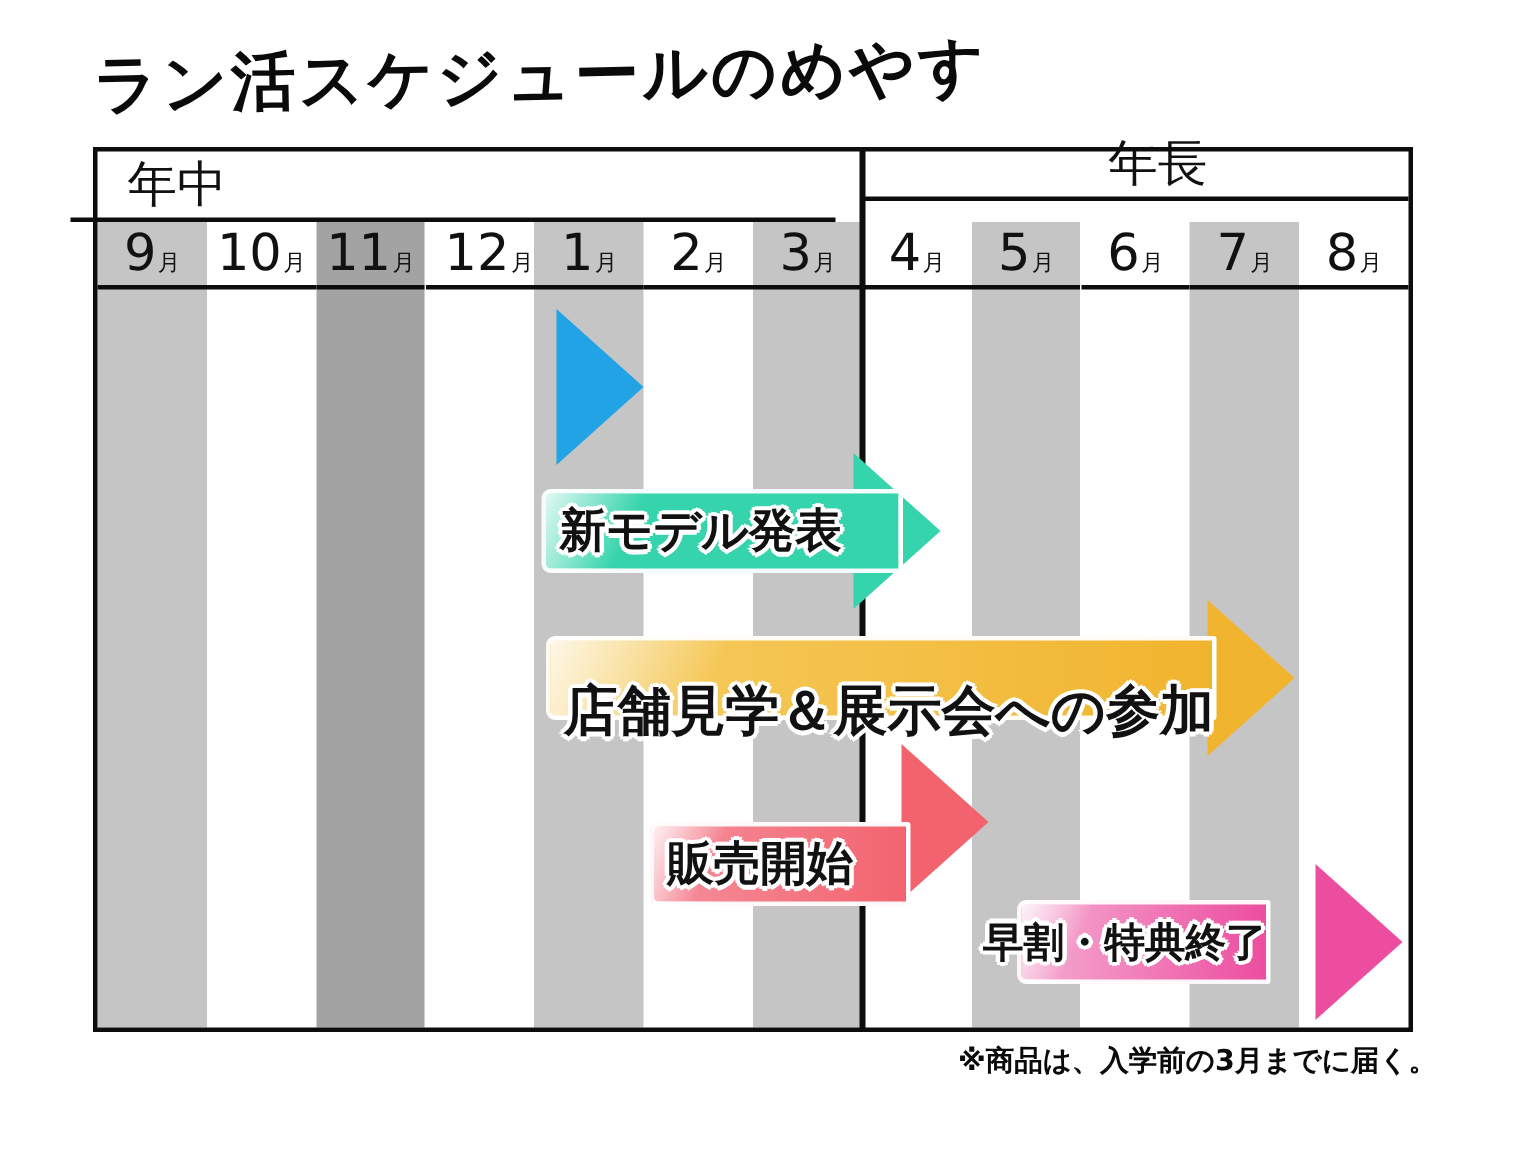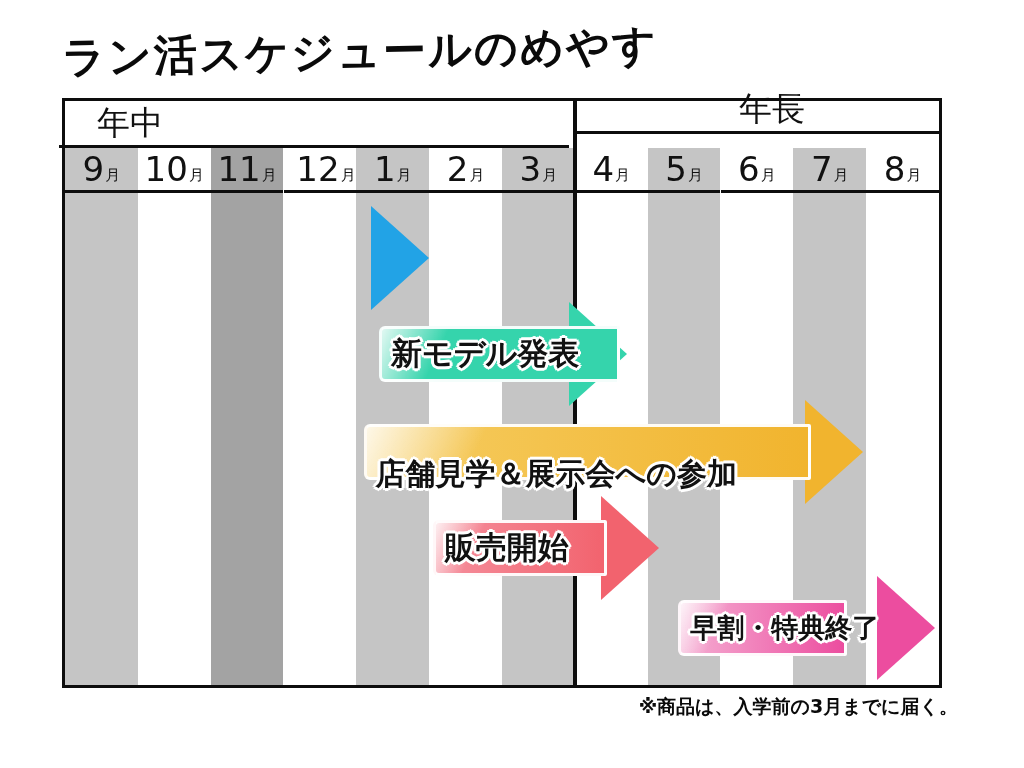--- a/index.html
+++ b/index.html
@@ -60,21 +60,21 @@
     position:absolute;right:66px;top:694px;
     font-size:19px;font-weight:900;letter-spacing:0px;color:#0a0a0a;white-space:nowrap;
   }
 </style>
 </head>
 <body>
 
 <div id="stage">
   <div id="chart-title">ラン活スケジュールのめやす</div>
 
-  <div class="section-cell" id="section-nenchu" style="left: 59px; top: 101px; width: 509.833px;">年中</div>
+  <div class="section-cell" id="section-nenchu" style="left: 47px; top: 101px; width: 509.833px;">年中</div>
   <div class="section-cell" id="section-nencho" style="left: 574.833px; top: 87px; width: 364.167px; padding-left: 30px; text-align: center;">年長</div>
 
   <div id="grid" style="left: 65px; top: 148px; width: 874px; height: 537px;">
       <div class="month-col striped" style="left: 0px; width: 72.8333px; background: rgb(197, 197, 197);">
         <div class="month-label">
           <span class="month-num">9</span>
           <span class="month-unit">月</span>
         </div>
       </div>
       <div class="month-col" style="left: 72.8333px; width: 72.8333px;">
@@ -143,31 +143,31 @@
           <span class="month-unit">月</span>
         </div>
       </div>
     </div>
   <div id="grade-divider" style="left: 572.833px; top: 98px; height: 590px; background: rgb(13, 13, 13);"></div>
   <div id="table-frame"></div>
 
   <div id="arrows">
       <div class="task-head" style="left: 371.167px; top: 206px; border-top: 52px solid transparent; border-bottom: 52px solid transparent; border-left: 58px solid rgb(34, 163, 230);"></div>
       <div class="task-head" style="left: 569.273px; top: 302px; border-top: 52px solid transparent; border-bottom: 52px solid transparent; border-left: 58px solid rgb(53, 212, 172);"></div>
-      <div class="task-body" style="left: 379px; top: 326px; width: 241px; height: 56px; background: linear-gradient(115deg, rgba(255, 255, 255, 0.85) 0%, rgba(255, 255, 255, 0) 26%), linear-gradient(90deg, rgb(53, 212, 172), rgb(53, 212, 172));">
+      <div class="task-body" style="left: 361px; top: 326px; width: 241px; height: 56px; background: linear-gradient(115deg, rgba(255, 255, 255, 0.85) 0%, rgba(255, 255, 255, 0) 26%), linear-gradient(90deg, rgb(53, 212, 172), rgb(53, 212, 172));">
         <span class="task-label" style="font-size: 31px;">新モデル発表</span>
       </div>
       <div class="task-head" style="left: 804.525px; top: 400px; border-top: 52px solid transparent; border-bottom: 52px solid transparent; border-left: 58px solid rgb(241, 180, 46);"></div>
       <div class="task-body" style="left: 363.617px; top: 424px; width: 446.908px; height: 56px; background: linear-gradient(115deg, rgba(255, 255, 255, 0.85) 0%, rgba(255, 255, 255, 0) 26%), linear-gradient(90deg, rgb(246, 205, 98), rgb(241, 180, 46));">
-        <span class="task-label" style="font-size: 30px; margin-top: 44px;">店舗見学＆展示会への参加</span>
+        <span class="task-label" style="font-size: 36px; margin-top: 44px;">店舗見学＆展示会への参加</span>
       </div>
       <div class="task-head" style="left: 600.592px; top: 496px; border-top: 52px solid transparent; border-bottom: 52px solid transparent; border-left: 58px solid rgb(242, 99, 110);"></div>
-      <div class="task-body" style="left: 432.808px; top: 520px; width: 173.783px; height: 56px; background: linear-gradient(115deg, rgba(255, 255, 255, 0.85) 0%, rgba(255, 255, 255, 0) 26%), linear-gradient(90deg, rgb(245, 143, 157), rgb(242, 99, 110));">
+      <div class="task-body" style="left: 432.808px; top: 548px; width: 173.783px; height: 56px; background: linear-gradient(115deg, rgba(255, 255, 255, 0.85) 0%, rgba(255, 255, 255, 0) 26%), linear-gradient(90deg, rgb(245, 143, 157), rgb(242, 99, 110));">
         <span class="task-label" style="font-size: 31px;">販売開始</span>
       </div>
       <div class="task-head" style="left: 877.358px; top: 576px; border-top: 52px solid transparent; border-bottom: 52px solid transparent; border-left: 58px solid rgb(236, 77, 159);"></div>
-      <div class="task-body" style="left: 678.257px; top: 600px; width: 169px; height: 56px; background: linear-gradient(115deg, rgba(255, 255, 255, 0.85) 0%, rgba(255, 255, 255, 0) 26%), linear-gradient(90deg, rgb(245, 174, 211), rgb(236, 77, 159));">
+      <div class="task-body" style="left: 678.257px; top: 600px; width: 169px; height: 56px; background: linear-gradient(115deg, rgba(255, 255, 255, 0.85) 0%, rgba(255, 255, 255, 0) 26%), linear-gradient(90deg, rgb(245, 174, 211), rgb(236, 77, 159)); justify-content: flex-end;">
         <span class="task-label" style="font-size: 27px;">早割・特典終了</span>
       </div>
     </div>
 
   <div id="footnote">※商品は、入学前の3月までに届く。</div>
 </div>
 
 </body></html>

